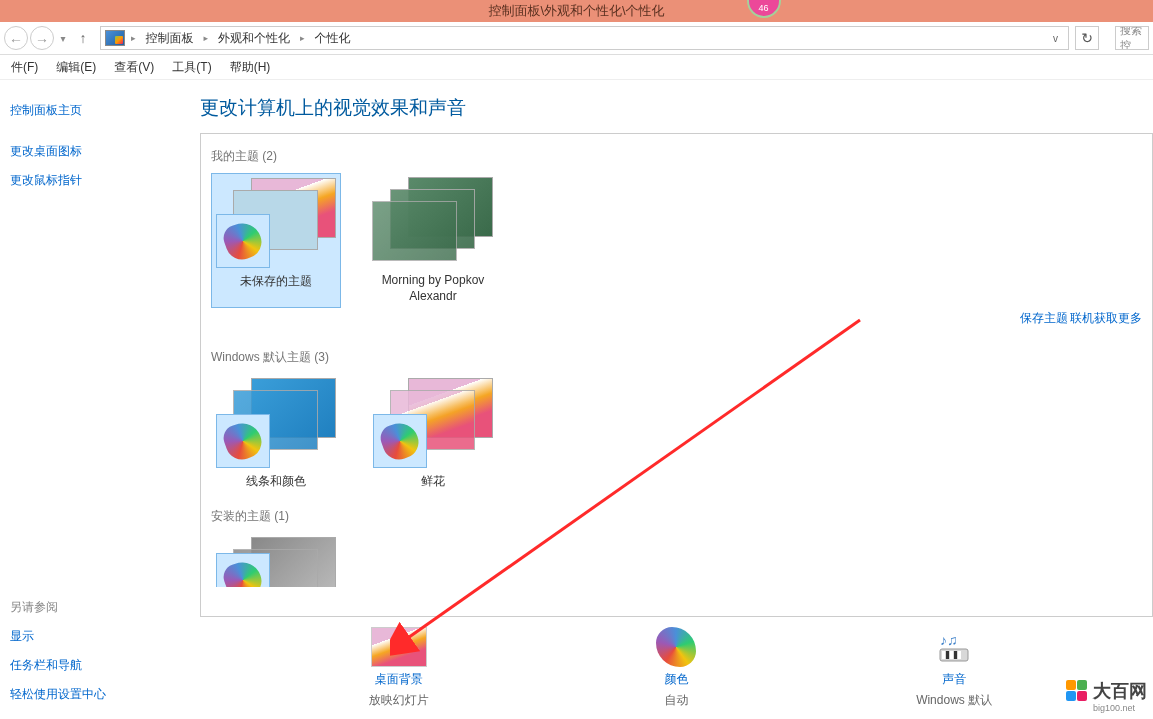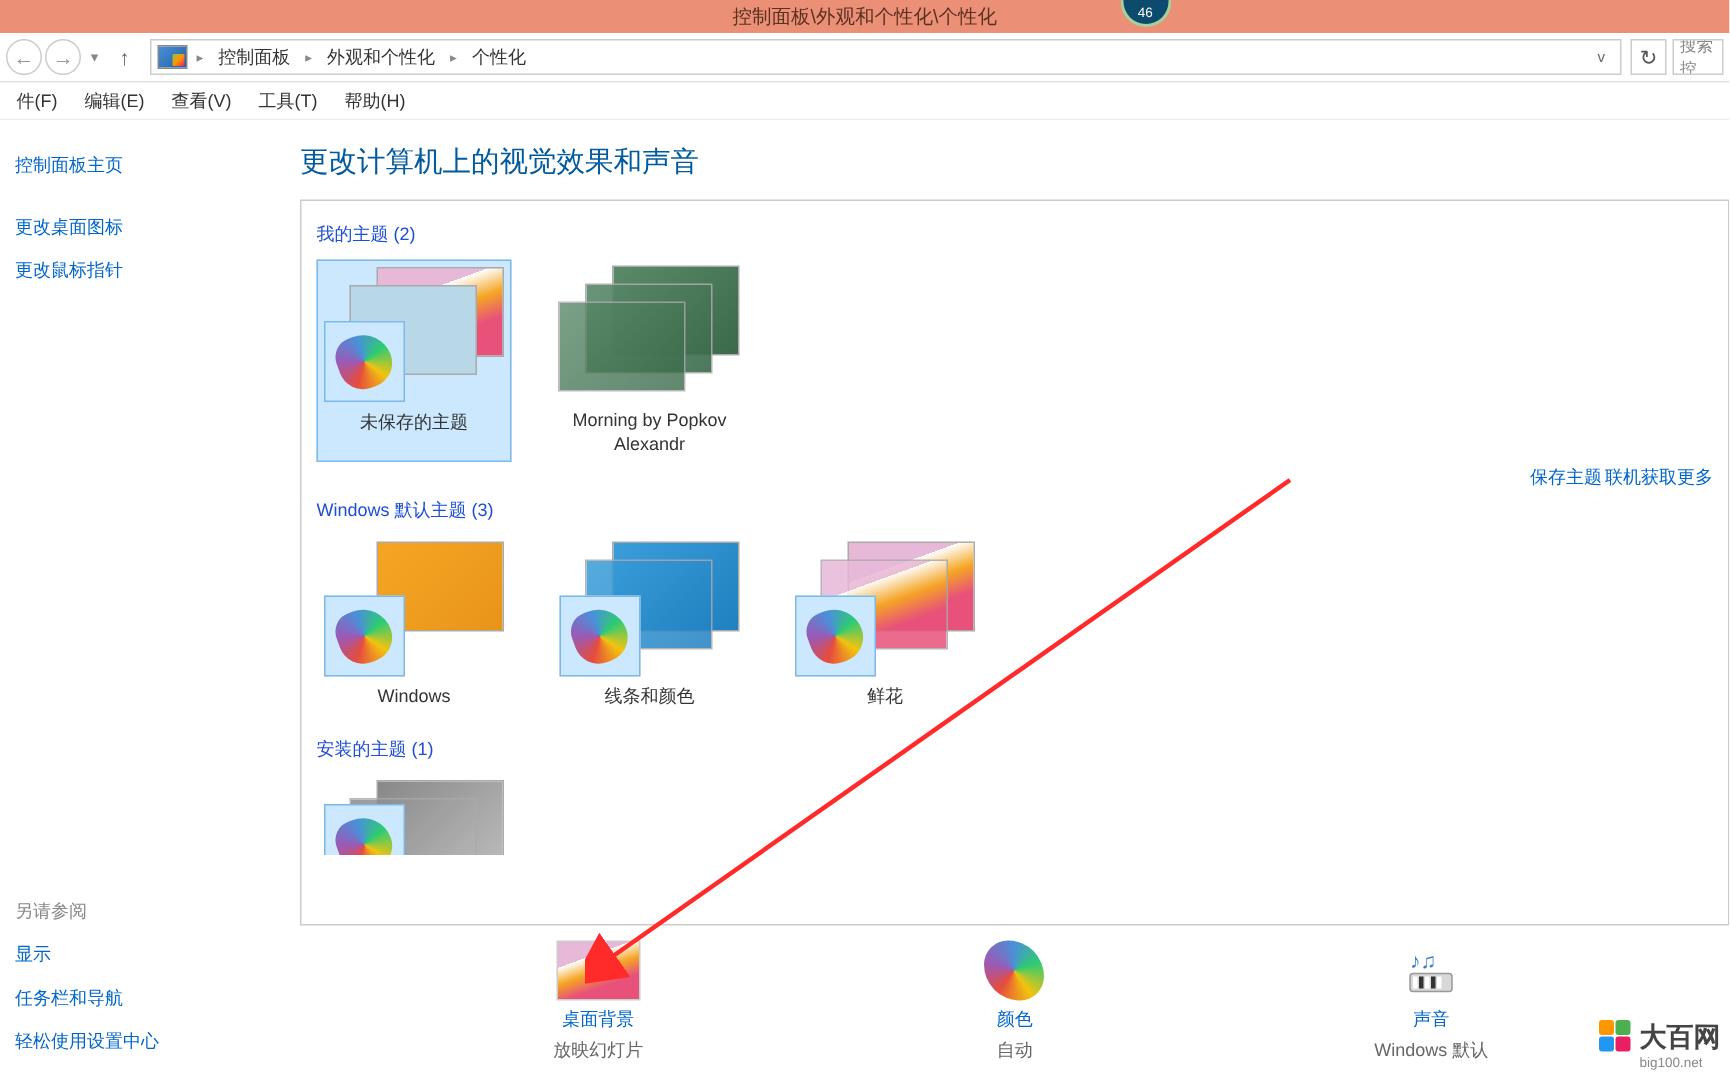--- a/index.html
+++ b/index.html
@@ -1,52 +1,52 @@
 <!DOCTYPE html>
 <html><head>
   <meta charset="utf-8">
   <style>
     * { margin: 0; padding: 0; box-sizing: border-box; font-family: "Microsoft YaHei", "Segoe UI", sans-serif; }
     body { width: 1153px; height: 719px; overflow: hidden; background: #fff; font-size: 12px; position: relative; }
 
     
     .title-bar { height: 22px; background: #eb9077; display: flex; align-items: center; justify-content: center; color: #5a3020; font-size: 13px; position: relative; }
-    .title-bar .badge { position: absolute; left: 50%; transform: translateX(170px); top: 0; width: 34px; height: 18px; background: #0c4a6e; border-radius: 0 0 17px 17px; display: flex; align-items: center; justify-content: center; color: #fff; font-size: 9px; border: 2px solid #a4d19a; border-top: none; }
+    .title-bar .badge { position: absolute; left: 50%; transform: translateX(170px); top: 0; width: 34px; height: 18px; background: #ec4899; border-radius: 0 0 17px 17px; display: flex; align-items: center; justify-content: center; color: #fff; font-size: 9px; border: 2px solid #a4d19a; border-top: none; }
 
     
     .nav-bar { height: 33px; background: #fff; border-bottom: 1px solid #ddd; display: flex; align-items: center; padding: 0 4px; gap: 2px; }
     .nav-btn { width: 24px; height: 24px; border: 1px solid #ccc; border-radius: 50%; display: flex; align-items: center; justify-content: center; color: #999; font-size: 14px; cursor: pointer; }
     .nav-sep { width: 14px; text-align: center; color: #888; font-size: 10px; }
     .nav-up { width: 22px; height: 22px; display: flex; align-items: center; justify-content: center; color: #666; cursor: pointer; font-size: 14px; }
     .breadcrumb { flex: 1; height: 24px; border: 1px solid #ccc; display: flex; align-items: center; padding: 0 4px; margin: 0 4px; gap: 2px; }
     .breadcrumb .bc-icon { width: 20px; height: 16px; background: linear-gradient(135deg,#4a90d9,#2060a0); border: 1px solid #888; position: relative; }
     .breadcrumb .bc-icon::after { content: ""; position: absolute; right: 1px; bottom: 1px; width: 8px; height: 8px; background: linear-gradient(135deg,#8bc34a,#ff9800,#e91e63); border-radius: 1px; }
     .breadcrumb .bc-sep { color: #888; font-size: 9px; padding: 0 4px; }
     .breadcrumb .bc-item { color: #333; padding: 2px 4px; cursor: pointer; }
     .breadcrumb .bc-drop { margin-left: auto; color: #666; font-size: 10px; padding: 0 6px; cursor: pointer; }
     .refresh-btn { width: 24px; height: 24px; border: 1px solid #ccc; display: flex; align-items: center; justify-content: center; cursor: pointer; color: #555; font-size: 14px; }
-    .search-box { width: 34px; height: 24px; border: 1px solid #ccc; margin-left: 2px; display: flex; align-items: center; padding: 0 4px; color: #888; font-size: 11px; overflow: hidden; }
+    .search-box { width: 34px; height: 24px; border: 1px solid #ccc; margin-left: 14px; display: flex; align-items: center; padding: 0 4px; color: #888; font-size: 11px; overflow: hidden; }
 
     
     .menu-bar { height: 25px; background: #fff; border-bottom: 1px solid #eee; display: flex; align-items: center; padding: 0 2px; }
     .menu-item { padding: 3px 9px; color: #333; cursor: pointer; }
 
     
     .main { display: flex; height: calc(100% - 80px); }
     .sidebar { width: 190px; padding: 16px 10px 10px 10px; display: flex; flex-direction: column; }
     .sidebar a { color: #0066cc; text-decoration: none; padding: 6px 0; cursor: pointer; }
     .sidebar .spacer { flex: 1; }
     .sidebar .see-also { color: #888; padding: 6px 0; }
 
     .content { flex: 1; padding: 15px 0 0 10px; display: flex; flex-direction: column; overflow: hidden; position: relative; }
     .page-title { color: #005a9e; font-size: 19px; margin-bottom: 12px; }
     .page-desc { color: #333; margin-bottom: 10px; }
 
     .themes-area { border: 1px solid #ccc; flex: 1; overflow: hidden; padding: 10px 10px; position: relative; }
-    .section-header { color: #1d4ed8; font-size: 12px; margin: 4px 0 8px 0; cursor: pointer; }
+    .section-header { color: #737373; font-size: 12px; margin: 4px 0 8px 0; cursor: pointer; }
     .themes-row { display: flex; gap: 27px; flex-wrap: wrap; }
 
     .theme-card { width: 130px; display: flex; flex-direction: column; align-items: center; cursor: pointer; padding: 4px; }
     .theme-card.selected { background: #cce8ff; border: 1px solid #7cb8e8; }
     .theme-thumb { width: 120px; height: 90px; position: relative; margin-bottom: 6px; }
     .theme-thumb .layer { position: absolute; width: 85px; height: 60px; border: 1px solid #aaa; background: #ddd; }
     .theme-thumb .l1 { top: 0; right: 0; background: linear-gradient(135deg,#b8e3f5,#95c8e8); }
     .theme-thumb .l1.flower { background: linear-gradient(160deg,#e8b8d8 30%,#fff 30%,#f5a623 50%,#e8527a 70%); }
     .theme-thumb .l1.morning { background: linear-gradient(135deg,#5a8a6a,#3a6a4a); }
     .theme-thumb .l1.windows { background: linear-gradient(135deg,#f5a623,#e8941a); }
@@ -153,29 +153,22 @@
           </div>
           <div class="theme-label">Morning by Popkov Alexandr</div>
         </div>
       </div>
 
       <div class="section-actions">
         <a>保存主题</a>
         <a>联机获取更多</a>
       </div>
 
-      <div class="section-header" style="margin-top:24px">Windows 默认主题 (3)</div>
+      <div class="section-header" style="margin-top:41px">Windows 默认主题 (3)</div>
       <div class="themes-row">
-        <div class="theme-card">
-          <div class="theme-thumb">
-            <div class="layer l1 windows"></div>
-            <div class="palette"></div>
-          </div>
-          <div class="theme-label">Windows</div>
-        </div>
         <div class="theme-card">
           <div class="theme-thumb">
             <div class="layer l1 lines"></div>
               <div class="layer l1 lines" style="top:12px;right:18px;opacity:.85"></div>
             <div class="palette"></div>
           </div>
           <div class="theme-label">线条和颜色</div>
         </div>
         <div class="theme-card">
           <div class="theme-thumb">

